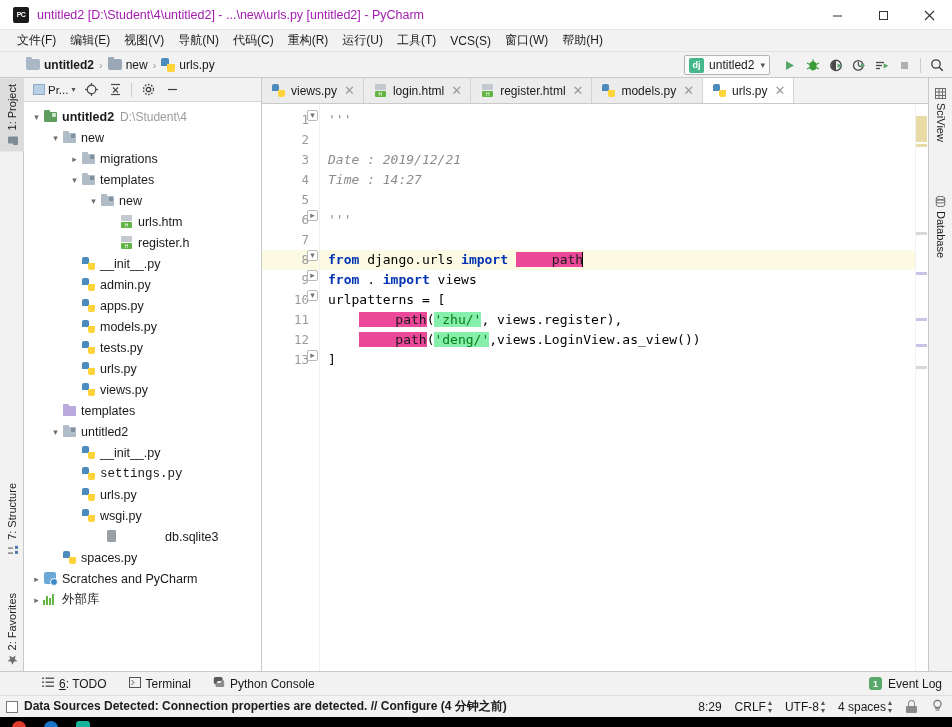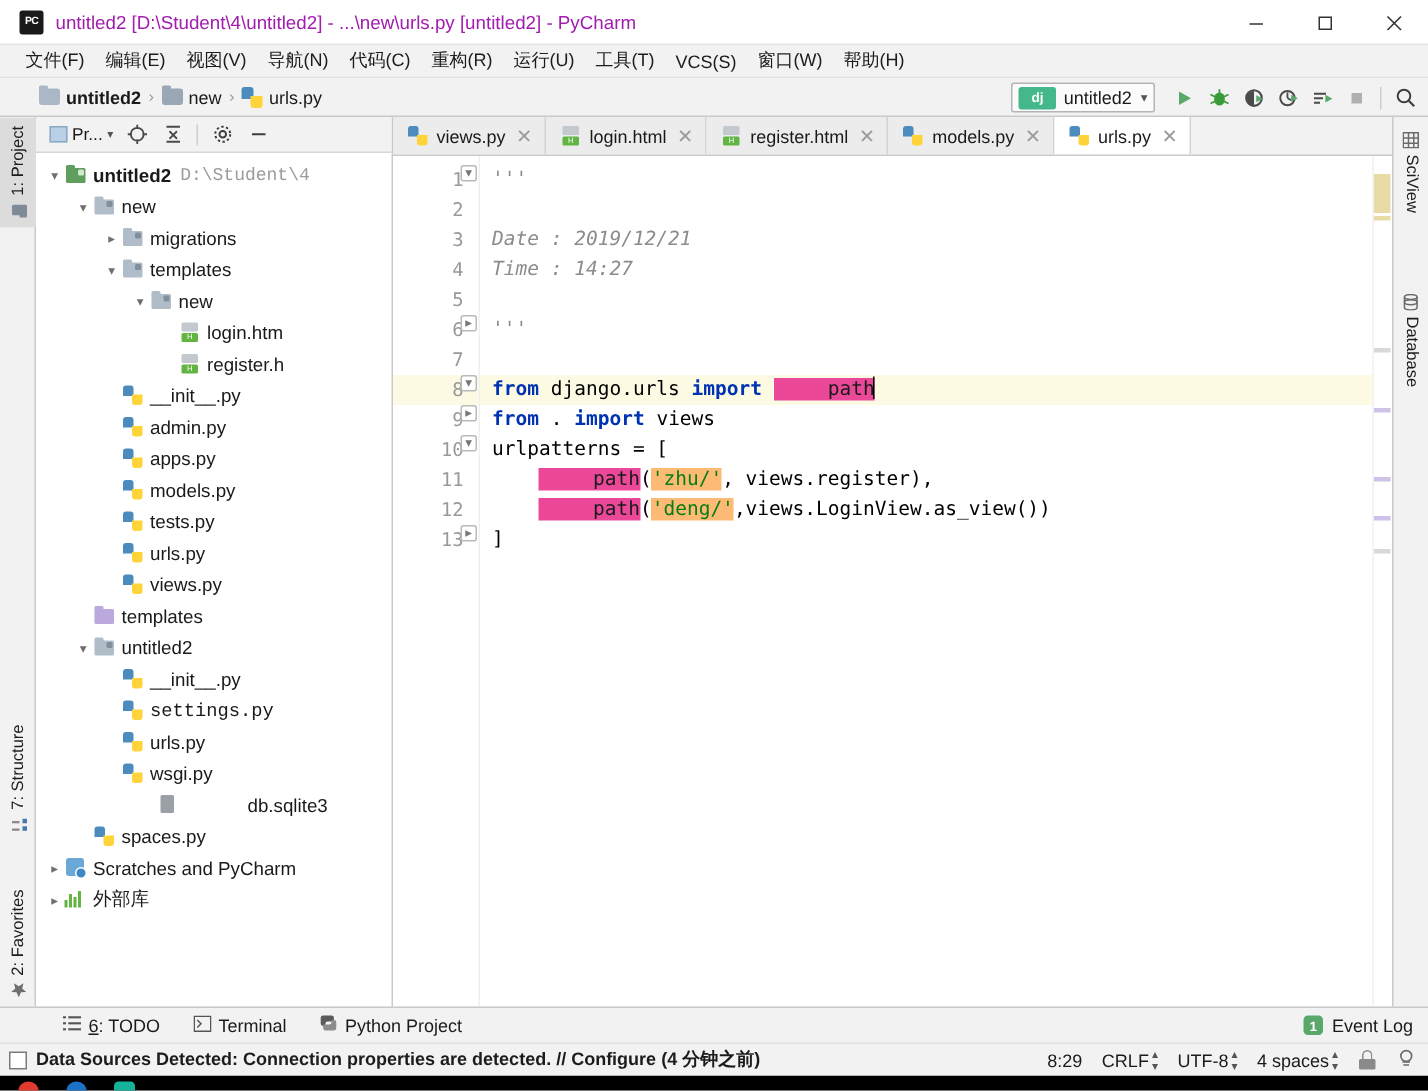--- a/index.html
+++ b/index.html
@@ -67,21 +67,21 @@
   }
   .py-ic .b1 { position:absolute; left:0; top:0; width:8px; height:8px; background:#4b8bbe; border-radius:2px 2px 0 0;}
   .py-ic .b2 { position:absolute; right:0; bottom:0; width:8px; height:8px; background:#ffd43b; border-radius:0 0 2px 2px;}
 
   .nav-right { position: absolute; right: 4px; top: 0; height: 26px; display: flex; align-items: center; }
   .run-config {
     display: flex; align-items: center; height: 20px; border: 1px solid #b4b4b4;
     background: #fbfbfb; border-radius: 2px; padding: 0 4px; margin-right: 8px;
   }
   .dj-ic {
-    width: 25px; height: 15px; background: #44b78b; border-radius: 2px; color: #fff;
+    width: 15px; height: 15px; background: #44b78b; border-radius: 2px; color: #fff;
     font-size: 9px; font-weight: bold; display:flex; align-items:center; justify-content:center;
     font-family:"Liberation Sans", sans-serif;
   }
   .run-config .rc-label { font-size: 12px; margin: 0 6px 0 5px; }
   .tb-icon { width: 23px; height: 22px; display: flex; align-items: center; justify-content: center; }
   .tb-sep { width: 1px; height: 15px; background: #cdcdcd; margin: 0 4px; }
 
   
   .main { display: flex; height: 593px; }
 
@@ -114,21 +114,21 @@
   .pp-title .sq { width: 12px; height: 11px; background:#b8cfe5; border:1px solid #8ba9c4;}
   .pp-ic { width: 22px; height: 20px; display: flex; align-items: center; justify-content: center; }
   .pp-divider { width:1px; height:14px; background:#cdcdcd; margin: 0 3px; }
 
   .tree { flex: 1; overflow: hidden; padding-top: 4px; position: relative; font-size: 12.5px;}
   .trow { height: 21px; display: flex; align-items: center; white-space: nowrap; cursor: default; }
   .arrow { width: 13px; display:flex; align-items:center; justify-content:center; color:#6e6e6e; font-size:9px;}
   .arrow.empty { color: transparent; }
   .tlabel { margin-left: 4px; }
   .tlabel.bold { font-weight: bold; }
-  .tpath { color: #9b9b9b; margin-left: 6px; font-size: 12px; font-family: Liberation Mono, monospace; }
+  .tpath { color: #9b9b9b; margin-left: 6px; font-size: 12px; }
   .ic { width: 15px; height: 15px; flex: 0 0 15px; position: relative; }
   .ic.folder { }
   .ic.folder i {
     position:absolute; left:1px; top:3px; width:13px; height:10px;
     background:#b0bcc8; border-radius:1px;
   }
   .ic.folder i::before{content:'';position:absolute;left:0;top:-2px;width:6px;height:3px;background:#b0bcc8;border-radius:1px 1px 0 0;}
   .ic.folder i::after{content:'';position:absolute;right:1px;top:1px;width:4px;height:4px;background:#7f8f9e;border-radius:1px;}
   .ic.folder.green i { background:#5f9e5f; }
   .ic.folder.green i::before{background:#5f9e5f;}
@@ -177,21 +177,21 @@
   }
 
   .code {
     flex: 1; padding-top: 6px; position: relative;
     font-family: "DejaVu Sans Mono", monospace; font-size: 13px;
     white-space: pre; min-width: 0; overflow: hidden;
   }
   .cline { height: 20px; line-height: 20px; padding-left: 8px; position: relative; }
   .cline.cur { background: #fcfae2; }
   .kw { color: #0033b3; font-weight: bold; }
-  .str { color: #067d17; background: #fdba74; }
+  .str { color: #067d17; background: #86efac; }
   .def { color: #000000; }
   .hl { background: #ec4899; padding-left: 36px; }
   .com { color: #8c8c8c; font-style: italic; }
   .caret { display:inline-block; width:1px; height:15px; background:#000; vertical-align:-3px; margin-left:-1px;}
 
   .scroll-marks { width: 13px; flex: 0 0 13px; background:#fff; position: relative; border-left:1px solid #f0f0f0;}
   .mark { position:absolute; right:1px; width: 11px; height: 3px; }
   .scroll-strip { position:absolute; left:0; top:0; width:3px; }
 
   
@@ -456,21 +456,21 @@
               <i></i>
             </span>
             <span class="tlabel">new</span>
           </div>
           <div class="trow" style="padding-left: 82px;">
             <span class="arrow empty">▸</span>
             <span class="ic html">
               <span class="t"></span>
               <span class="b">H</span>
             </span>
-            <span class="tlabel">login.htm</span>
+            <span class="tlabel">urls.htm</span>
           </div>
           <div class="trow" style="padding-left: 82px;">
             <span class="arrow empty">▸</span>
             <span class="ic html">
               <span class="t"></span>
               <span class="b">H</span>
             </span>
             <span class="tlabel">register.h</span>
           </div>
           <div class="trow" style="padding-left: 44px;">
@@ -742,21 +742,21 @@
       </span>
       <span>Terminal</span>
     </div>
     <div class="bb-item">
       <span>
         <svg width="12" height="12" viewBox="0 0 12 12">
             <path d="M4 1h4a1.6 1.6 0 0 1 1.6 1.6V5H5.5a1.6 1.6 0 0 0-1.6 1.6V8H2.4A1.6 1.6 0 0 1 0.8 6.4V2.6A1.6 1.6 0 0 1 2.4 1z" fill="#5b5b5b"></path>
             <path d="M8 11H4a1.6 1.6 0 0 1-1.6-1.6V7h4.1a1.6 1.6 0 0 0 1.6-1.6V4h1.5A1.6 1.6 0 0 1 11.2 5.6v3.8A1.6 1.6 0 0 1 9.6 11z" fill="#8c8c8c"></path>
           </svg>
       </span>
-      <span>Python Project</span>
+      <span>Python Console</span>
     </div>
     <div class="bb-right">
       <span class="badge-1">1</span>
       <span>Event Log</span>
     </div>
   </div>
 
   <div class="statusbar">
     <span class="sb-check"></span>
     <span class="sb-msg">Data Sources Detected: Connection properties are detected. // Configure (4 分钟之前)</span>

